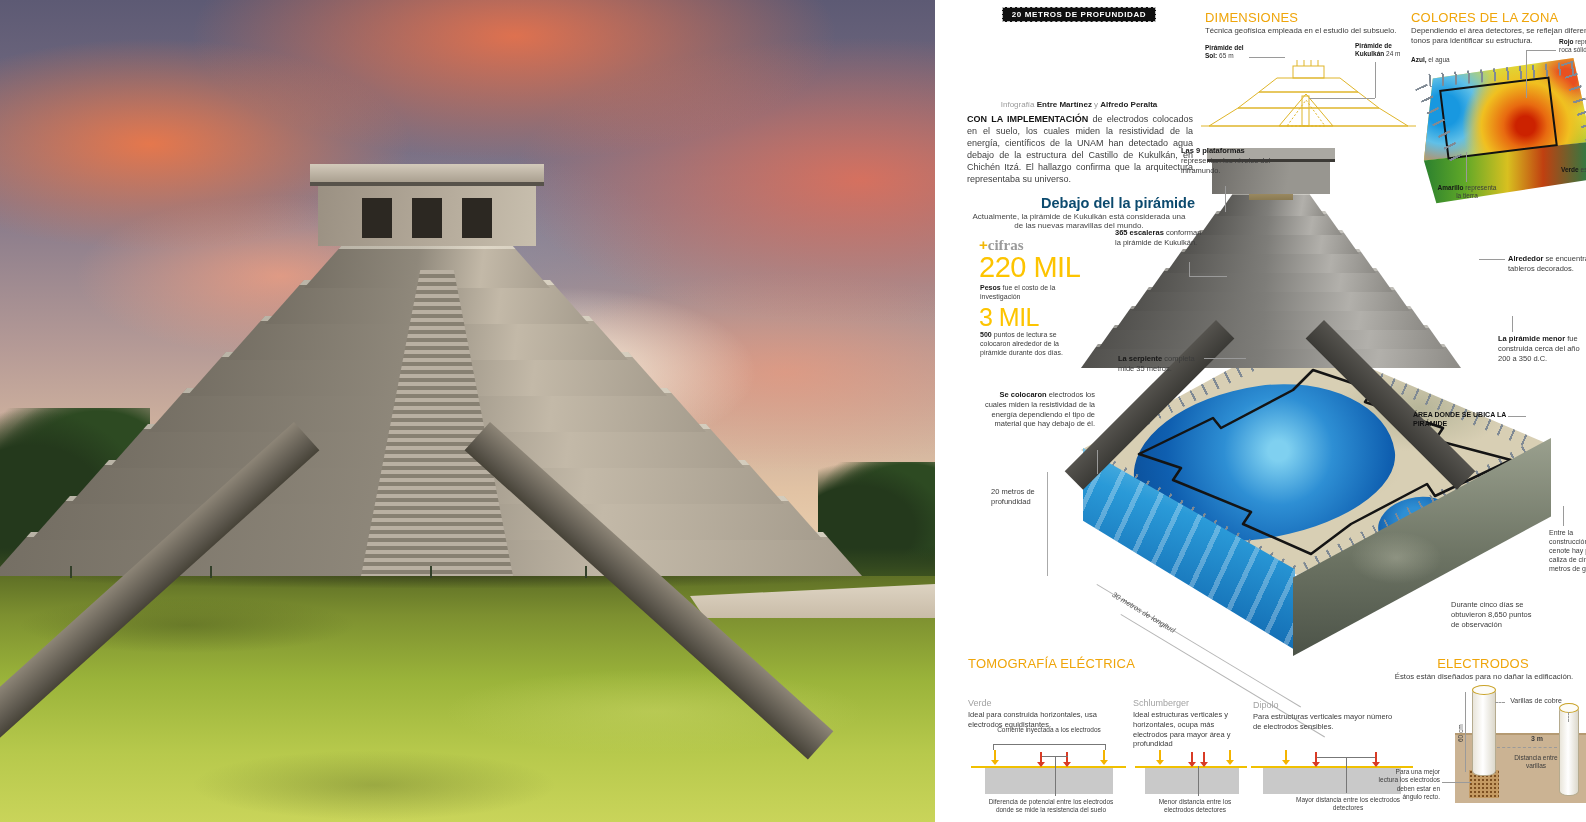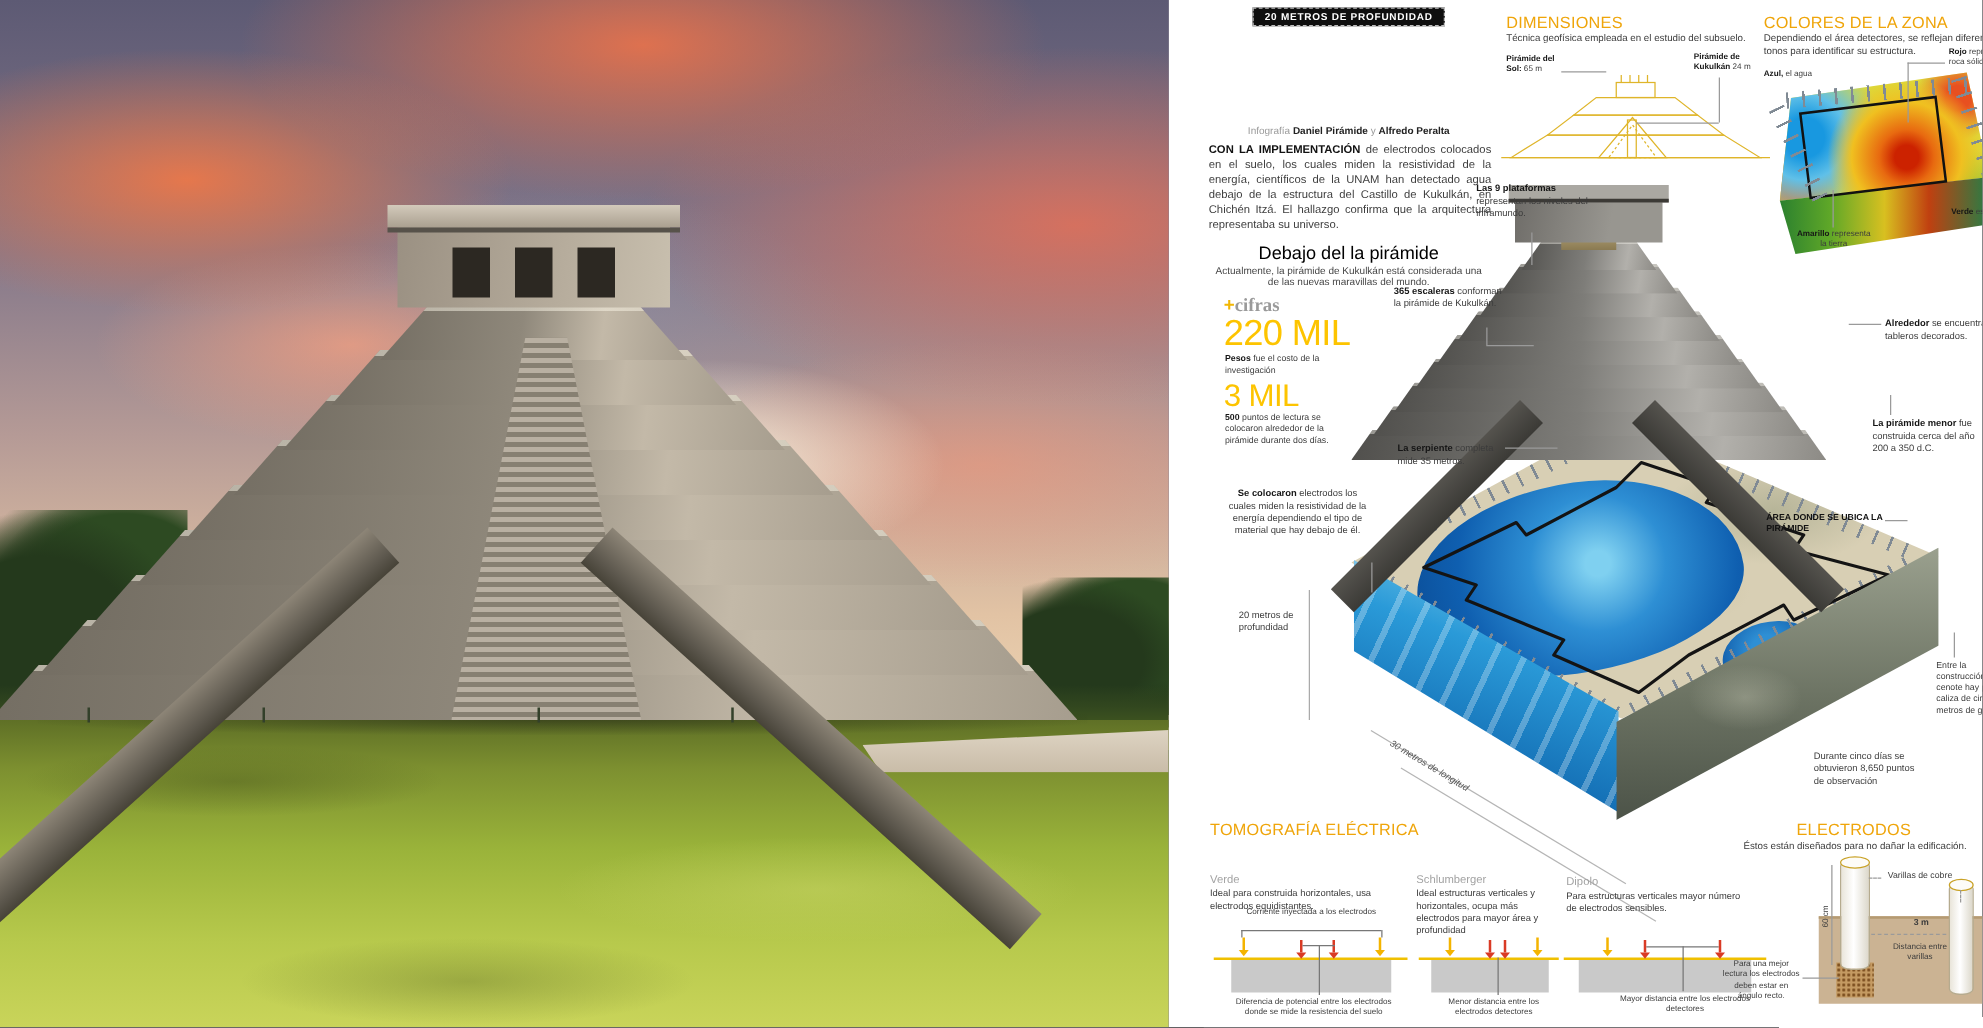--- a/index.html
+++ b/index.html
@@ -40,33 +40,33 @@
   #rampL{left:-160px;transform-origin:right top;transform:rotate(-42deg)}
   #temple{position:absolute;left:50%;transform:translateX(-50%);bottom:330px;width:218px;height:82px;background:linear-gradient(97deg,#9a9082,#b6ac9c 60%,#c8bfae)}
   #temple .cornice{position:absolute;left:-8px;top:0;right:-8px;height:18px;background:linear-gradient(180deg,#d3cabb,#aaa090);border-bottom:4px solid #57524a}
   #temple .door{position:absolute;top:34px;width:30px;height:40px;background:#2c2822}
   .post{position:absolute;width:2px;height:12px;background:#33402a;top:566px}
   
   #info{position:absolute;left:963px;top:0;width:651px;height:822px;background:#fff;color:#3c3c3c}
   .lbl{position:absolute;font-size:7.5px;line-height:1.3;color:#3c3c3c}
   .lbl b{color:#161616}
   .s7{font-size:7px}.s65{font-size:6.5px}
-  .right{text-align:center}.center{text-align:center}
+  .right{text-align:right}.center{text-align:center}
   .hdr{position:absolute;font-weight:normal;font-size:13px;color:#efa50a;letter-spacing:.2px}
   .sub{position:absolute;font-size:7.8px;line-height:1.3;color:#3c3c3c}
   .hline{position:absolute;height:1px;background:#9a9a9a}
   .vline{position:absolute;width:1px;background:#9a9a9a}
   #tagwrap{position:absolute;left:0;top:3px;width:232px;text-align:center}
   #tag{display:inline-block;background:#0f0f0f;color:#fff;font-size:8px;font-weight:bold;letter-spacing:.6px;padding:2px 9px;border:1px dashed #bdbdbd}
   #title{position:absolute;left:2px;top:17px;width:228px;text-align:center;font-family:"Liberation Serif",serif;font-weight:bold;font-size:27px;line-height:.98;color:#141414;letter-spacing:-.4px}
   #credit{position:absolute;left:0;top:100px;width:232px;text-align:center;font-size:8px;color:#9a9a9a}
   #credit b{color:#222}
   #intro{position:absolute;left:4px;top:114px;width:226px;font-size:9px;line-height:1.33;text-align:justify;color:#3e3e3e}
   #intro b{color:#121212}
-  #debajoH{position:absolute;left:0;top:195px;width:232px;text-align:center;font-weight:normal;font-size:14.5px;color:#000000}
+  #debajoH{position:absolute;left:0;top:195px;width:232px;text-align:right;font-weight:bold;font-size:14.5px;color:#0c4a6e}
   #debajoT{position:absolute;left:8px;top:212px;width:216px;text-align:center;font-size:8px;color:#464646}
   #cifras{position:absolute;left:16px;top:236px;font-size:15px;font-weight:bold}
   #cifras .p{color:#f2b705}
   #cifras .w{color:#9a9a9a;font-family:"Liberation Serif",serif}
   .bignum{position:absolute;color:#fdc400;font-size:29px;letter-spacing:-.5px}
   .ipt{position:absolute;left:50%;transform:translateX(-50%);height:24px;
     clip-path:polygon(0 100%,100% 100%,calc(100% - 17px) 0,17px 0);
     background-image:linear-gradient(180deg,rgba(240,238,230,.45) 0 3px,rgba(0,0,0,0) 3px),linear-gradient(100deg,#504f4c 0%,#7e7d79 48%,#b2b0ab 78%,#8c8a85 100%)}
   #ipyr{position:absolute;left:118px;top:138px;width:380px;height:230px}
   .iramp{position:absolute;top:182px;width:214px;height:26px;background:linear-gradient(180deg,#55534e,#3b3a36)}
@@ -146,21 +146,21 @@
     <div class="post" style="left:210px"></div>
     <div class="post" style="left:430px"></div>
     <div class="post" style="left:585px"></div>
   </div>
 
   <div id="info">
 
     <div id="tagwrap">
       <span id="tag">20 METROS DE PROFUNDIDAD</span>
     </div>
-    <div id="credit"><span>Infografía </span><b>Daniel Pirámide</b><span> y </span><b>Alfredo Peralta</b></div>
+    <div id="credit"><span>Infografía </span><b>Entre Martínez</b><span> y </span><b>Alfredo Peralta</b></div>
     <div id="intro"><b>CON LA IMPLEMENTACIÓN</b><span> de electrodos colocados en el suelo, los cuales miden la resistividad de la energía, científicos de la UNAM han detectado agua debajo de la estructura del Castillo de Kukulkán, en Chichén Itzá. El hallazgo confirma que la arquitectura representaba su universo.</span></div>
     <div id="debajoH">Debajo del la pirámide</div>
     <div id="debajoT">Actualmente, la pirámide de Kukulkán está considerada una de las nuevas maravillas del mundo.</div>
 
     <div id="cifras"><span class="p">+</span><span class="w">cifras</span></div>
     <div class="bignum" style="left:16px;top:251px">220 MIL</div>
     <div class="lbl s7" style="left:17px;top:283px;width:92px"><b>Pesos</b><span> fue el costo de la investigación</span></div>
     <div class="bignum" style="left:16px;top:303px;font-size:25px">3 MIL</div>
     <div class="lbl s7" style="left:17px;top:330px;width:102px"><b>500</b><span> puntos de lectura se colocaron alrededor de la pirámide durante dos días.</span></div>
 

